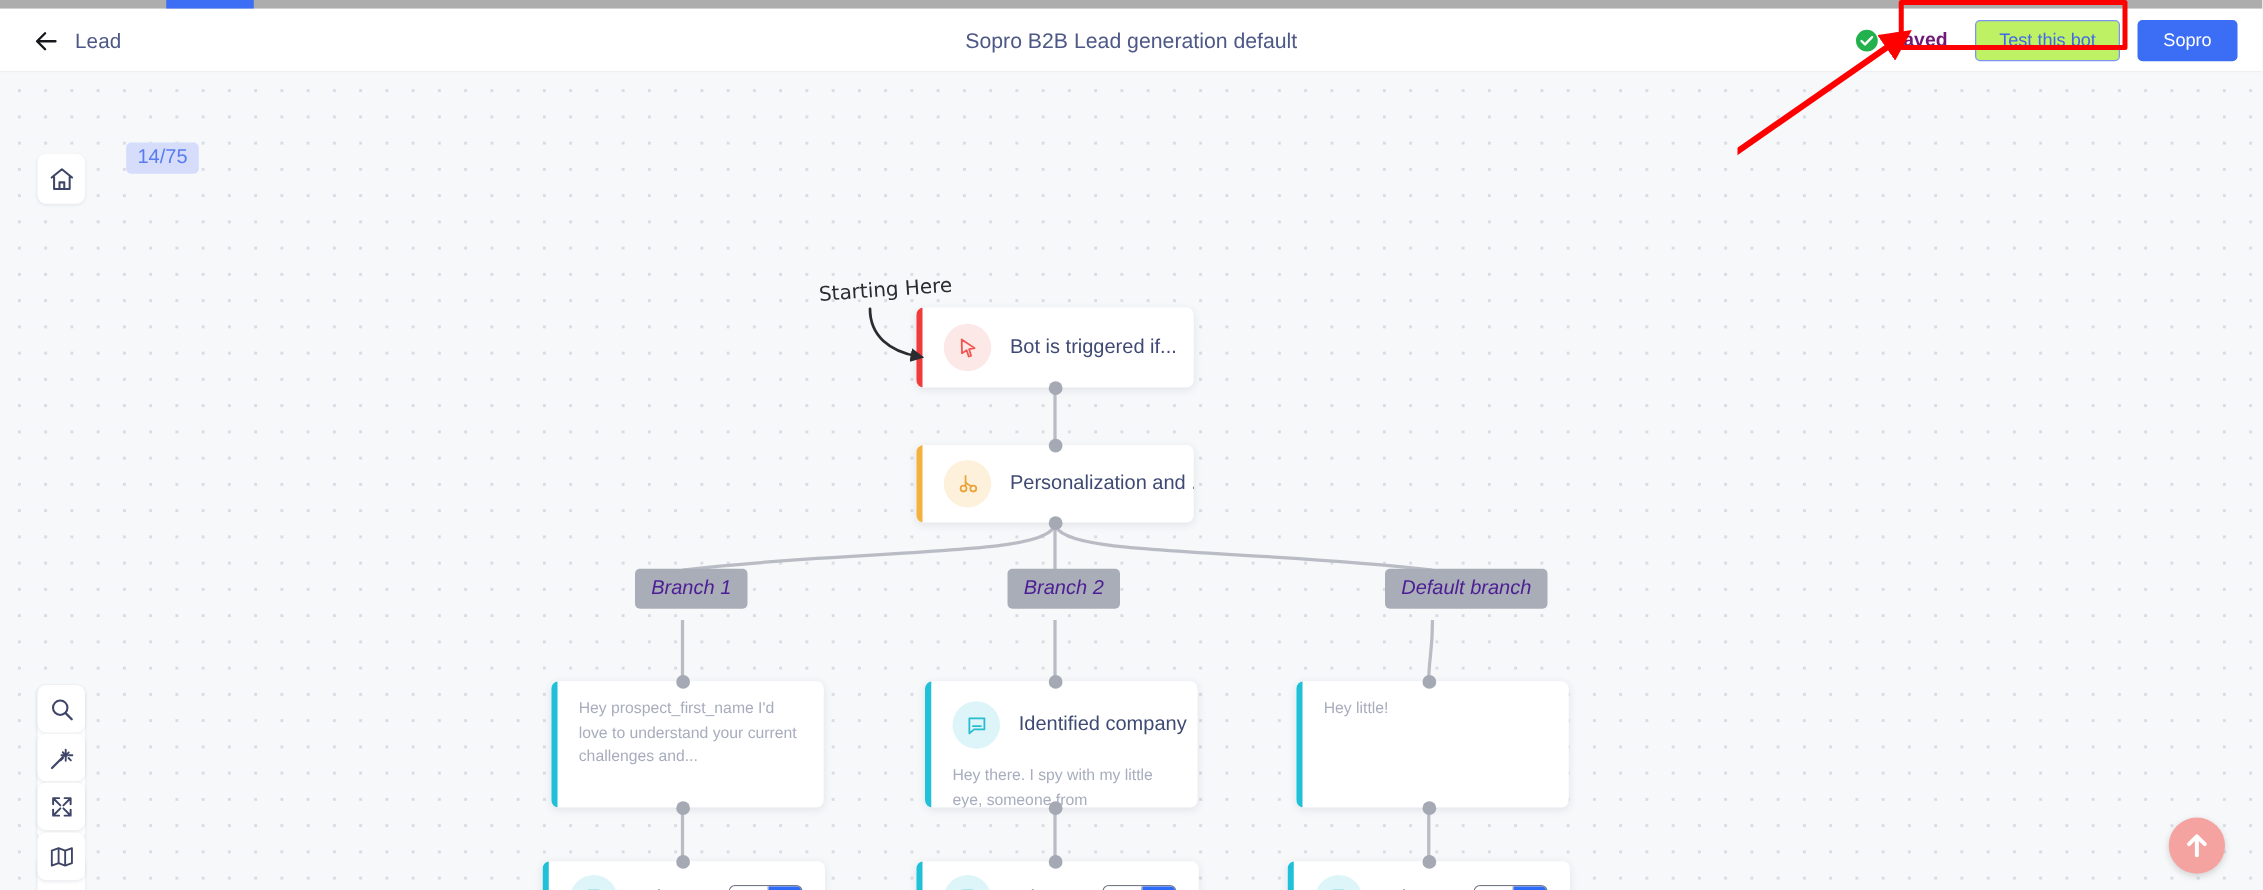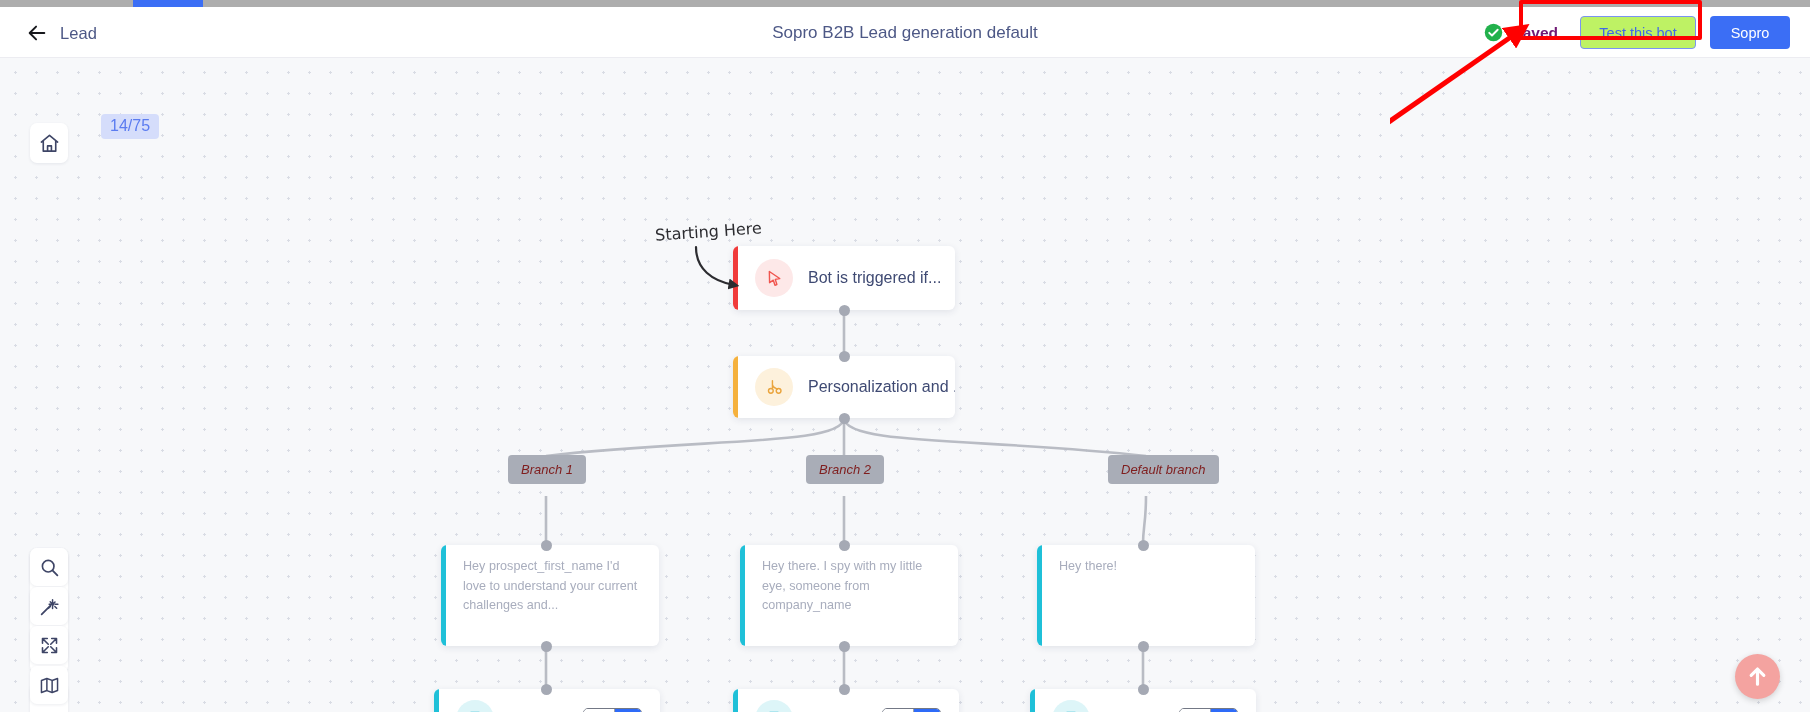--- a/index.html
+++ b/index.html
@@ -120,22 +120,22 @@
   }
 
   
   .port {
     position: absolute; width: 11px; height: 11px; border-radius: 50%;
     background: #a5a9b4; z-index: 6;
   }
 
   
   .chip {
-    position: absolute; background: #a9adb7; color: #7f1d1d; border-radius: 4px;
-    font-size: 13px; font-style: italic;
+    position: absolute; background: #a9adb7; color: #4c1d95; border-radius: 4px;
+    font-size: 16px; font-style: italic;
     padding: 7px 13px; white-space: nowrap; z-index: 5; cursor: pointer;
   }
 
   
   .seg {
     display: inline-flex; border: 1px solid #737885; border-radius: 5px;
     overflow: hidden; height: 23px; margin-left: 13px;
   }
   .seg-item {
     padding: 0 8px; min-width: 31px; height: 21px; line-height: 21px;
@@ -310,28 +310,37 @@
 
     <div class="node" style="left:441px; top:487px; width:218px; height:101px;">
       <div class="accent" style="background:#1fc0d8;"></div>
       <div class="node-body">Hey prospect_first_name I'd love to understand your current challenges and...</div>
     </div>
     <div class="port" style="left:541px; top:482px;"></div>
     <div class="port" style="left:541px; top:583px;"></div>
 
     <div class="node" style="left:740px; top:487px; width:218px; height:101px;">
       <div class="accent" style="background:#1fc0d8;"></div>
+      <div class="node-head">
+        <div class="node-ico" style="background:#ddf5f8;">
+          <svg width="19" height="19" viewBox="0 0 24 24">
+            <path d="M4.4 4.6h15.2v11.2H9.2l-4.8 4.1z" fill="none" stroke="#27bcd1" stroke-width="1.8" stroke-linejoin="round"></path>
+            <path d="M8 12.6h8" stroke="#27bcd1" stroke-width="1.8" stroke-linecap="round"></path>
+          </svg>
+        </div>
+        <span class="node-title">Identified company</span>
+      </div>
       <div class="node-body">Hey there. I spy with my little eye, someone from company_name</div>
     </div>
     <div class="port" style="left:839px; top:482px;"></div>
     <div class="port" style="left:839px; top:583px;"></div>
 
     <div class="node" style="left:1037px; top:487px; width:218px; height:101px;">
       <div class="accent" style="background:#1fc0d8;"></div>
-      <div class="node-body">Hey there!</div>
+      <div class="node-body">Hey little!</div>
     </div>
     <div class="port" style="left:1138px; top:482px;"></div>
     <div class="port" style="left:1138px; top:583px;"></div>
 
     <div class="node" style="left:434px; top:631px; width:226px; height:90px;">
       <div class="accent" style="background:#1fc0d8;"></div>
       <div class="node-head" style="padding-top:11px; gap:11px;">
         <div class="node-ico" style="background:#ddf5f8;">
           <svg width="18" height="18" viewBox="0 0 24 24">
             <path d="M6.5 3.2h11M6.5 20.8h11M8 3.2v3.3c0 2.3 4 3.2 4 5.5 0 2.3-4 3.2-4 5.5v3.3M16 3.2v3.3c0 2.3-4 3.2-4 5.5 0 2.3 4 3.2 4 5.5v3.3" fill="none" stroke="#27bcd1" stroke-width="1.8" stroke-linecap="round"></path>

